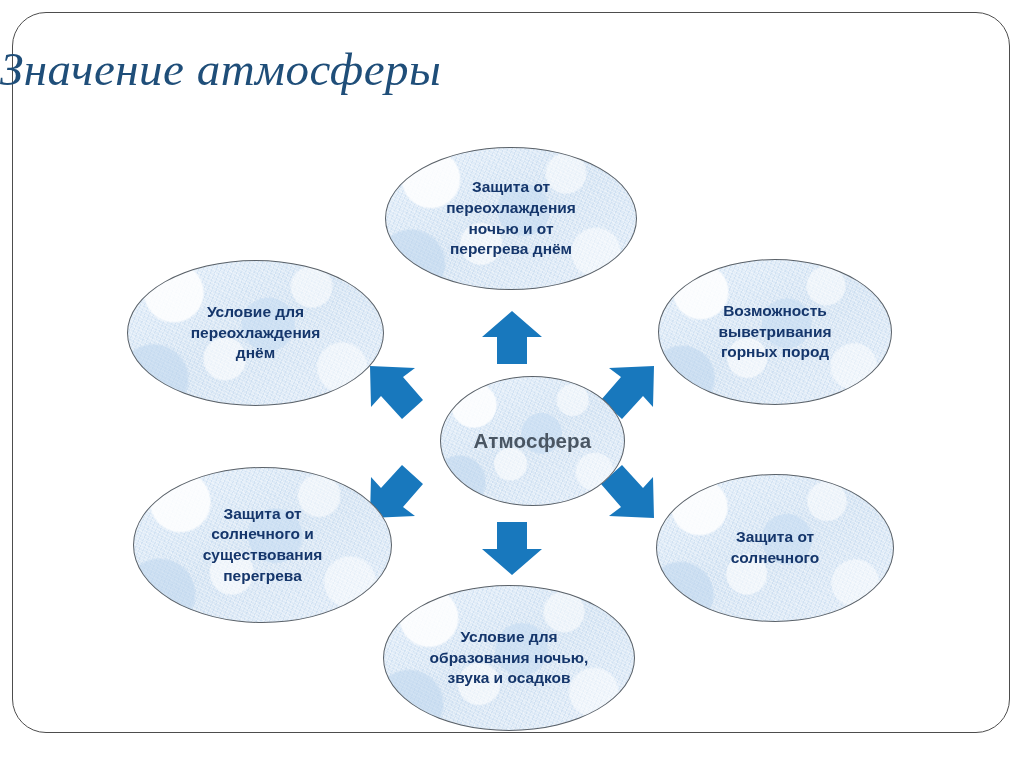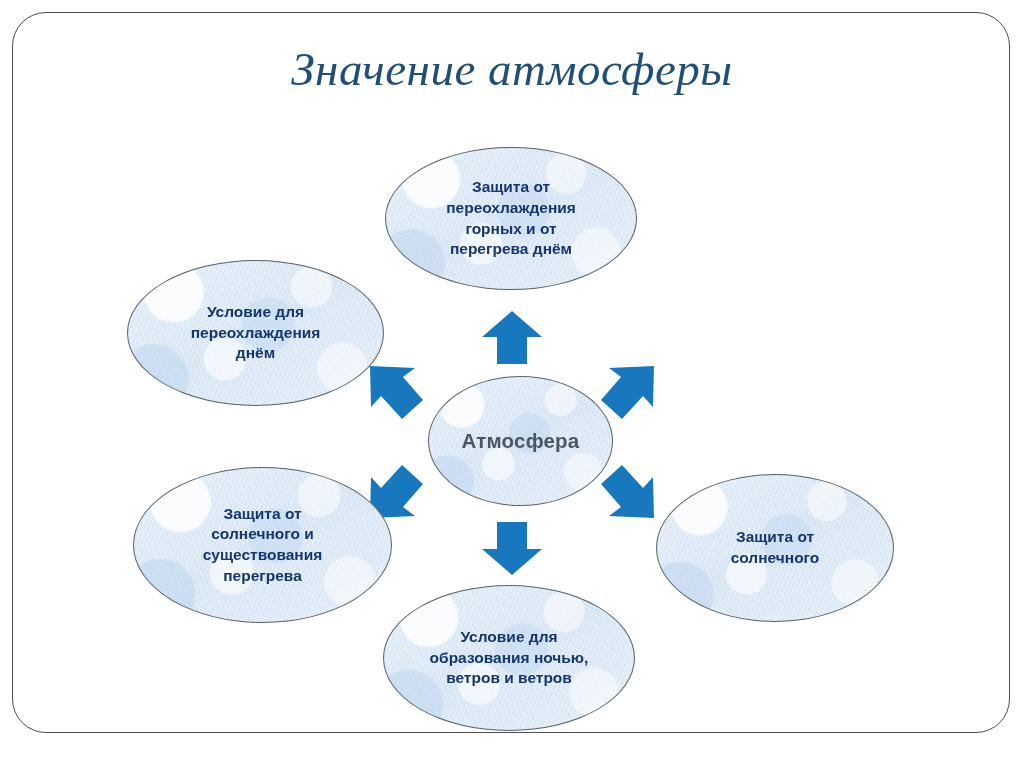--- a/index.html
+++ b/index.html
@@ -34,21 +34,21 @@
     box-sizing: border-box;
     pointer-events: none;
   }
 
   
   #title {
     position: absolute;
     left: 0;
     top: 44px;
     width: 1024px;
-    text-align: center;
+    text-align: left;
     font-family: "Liberation Serif", "DejaVu Serif", serif;
     font-style: italic;
     font-weight: normal;
     font-size: 47px;
     line-height: 1.1;
     color: #1f4e79;
     letter-spacing: 0.5px;
     white-space: nowrap;
   }
 
@@ -98,21 +98,21 @@
 
   
   #node-top        { left: 385px; top: 147px; width: 252px; height: 143px; }
   #node-top-right  { left: 658px; top: 259px; width: 234px; height: 146px; }
   #node-bottom-right{ left: 656px; top: 474px; width: 238px; height: 148px; }
   #node-bottom     { left: 383px; top: 585px; width: 252px; height: 146px; }
   #node-bottom-left{ left: 133px; top: 467px; width: 259px; height: 156px; }
   #node-top-left   { left: 127px; top: 260px; width: 257px; height: 146px; }
 
   #node-center {
-    left: 428px;
+    left: 440px;
     top: 376px;
     width: 185px;
     height: 130px;
   }
   #node-center .node-label {
     font-size: 20.5px;
     font-weight: bold;
     color: #4a5663;
     letter-spacing: 0.2px;
   }
@@ -174,38 +174,45 @@
     <div class="arrow" id="arrow-down-left">
       <svg width="58" height="60" viewBox="0 0 58 60" aria-hidden="true">
         <polygon points="4,57 5,16 15,27 36,4 57,23 37,46 49,55" fill="#1878bd"></polygon>
       </svg>
     </div>
 
     <div class="node" id="node-top">
       <div class="node-label">
         <span>Защита от</span><br>
         <span>переохлаждения</span><br>
-        <span>горных и от</span><br>
+        <span>ночью и от</span><br>
         <span>перегрева днём</span>
       </div>
     </div>
 
+    <div class="node" id="node-top-right">
+      <div class="node-label">
+        <span>Возможность</span><br>
+        <span>выветривания</span><br>
+        <span>горных пород</span>
+      </div>
+    </div>
 
     <div class="node" id="node-bottom-right">
       <div class="node-label">
         <span>Защита от</span><br>
         <span>солнечного</span>
       </div>
     </div>
 
     <div class="node" id="node-bottom">
       <div class="node-label">
         <span>Условие для</span><br>
         <span>образования ночью,</span><br>
-        <span>ветров и ветров</span>
+        <span>звука и осадков</span>
       </div>
     </div>
 
     <div class="node" id="node-bottom-left">
       <div class="node-label">
         <span>Защита от</span><br>
         <span>солнечного и</span><br>
         <span>существования</span><br>
         <span>перегрева</span>
       </div>

